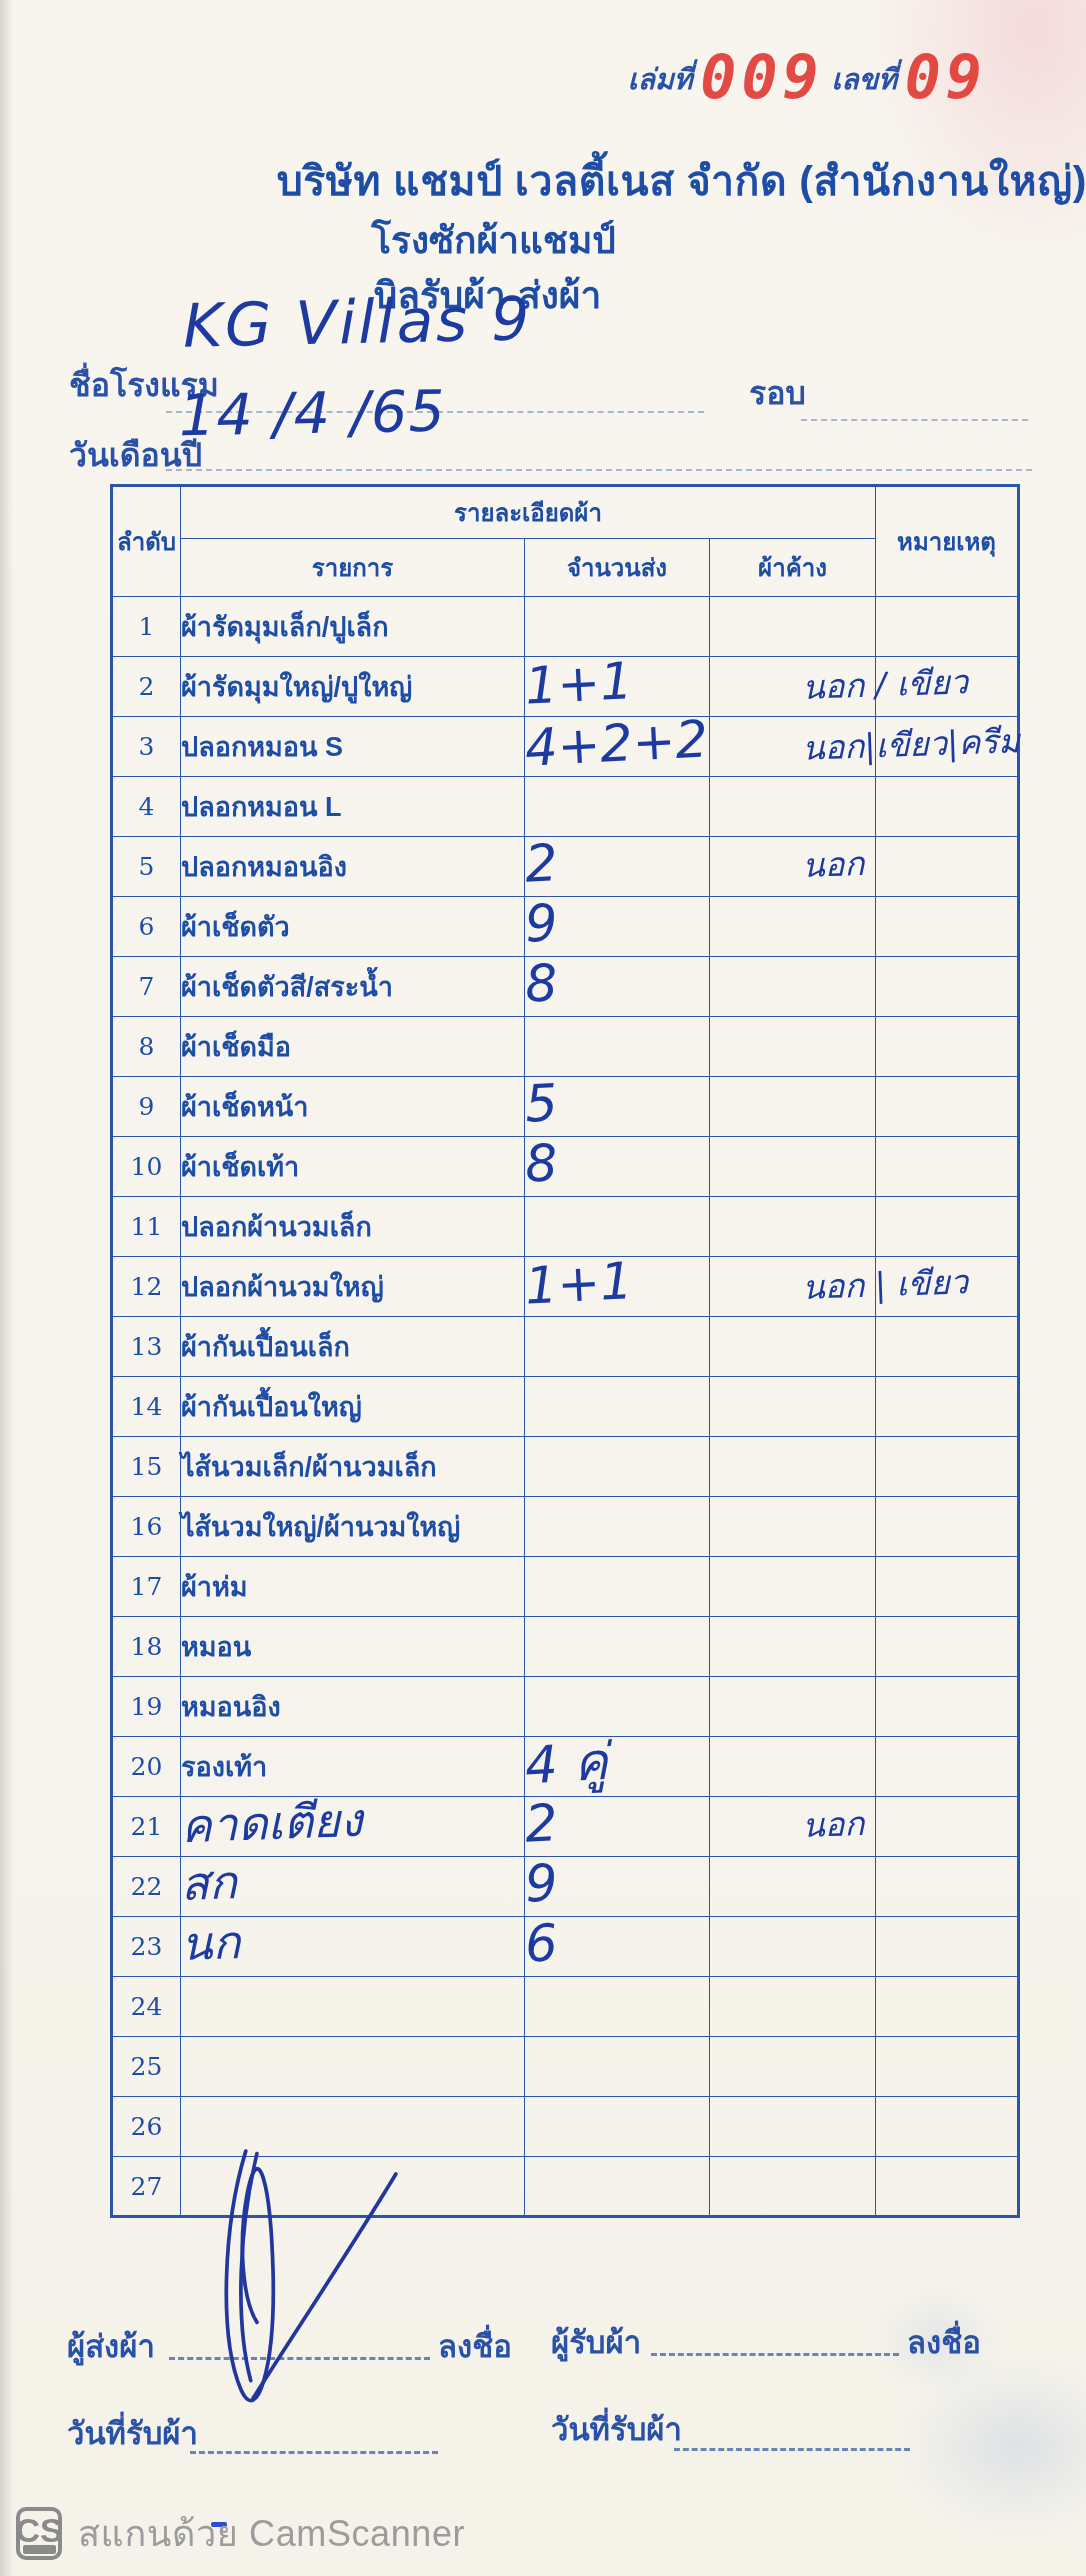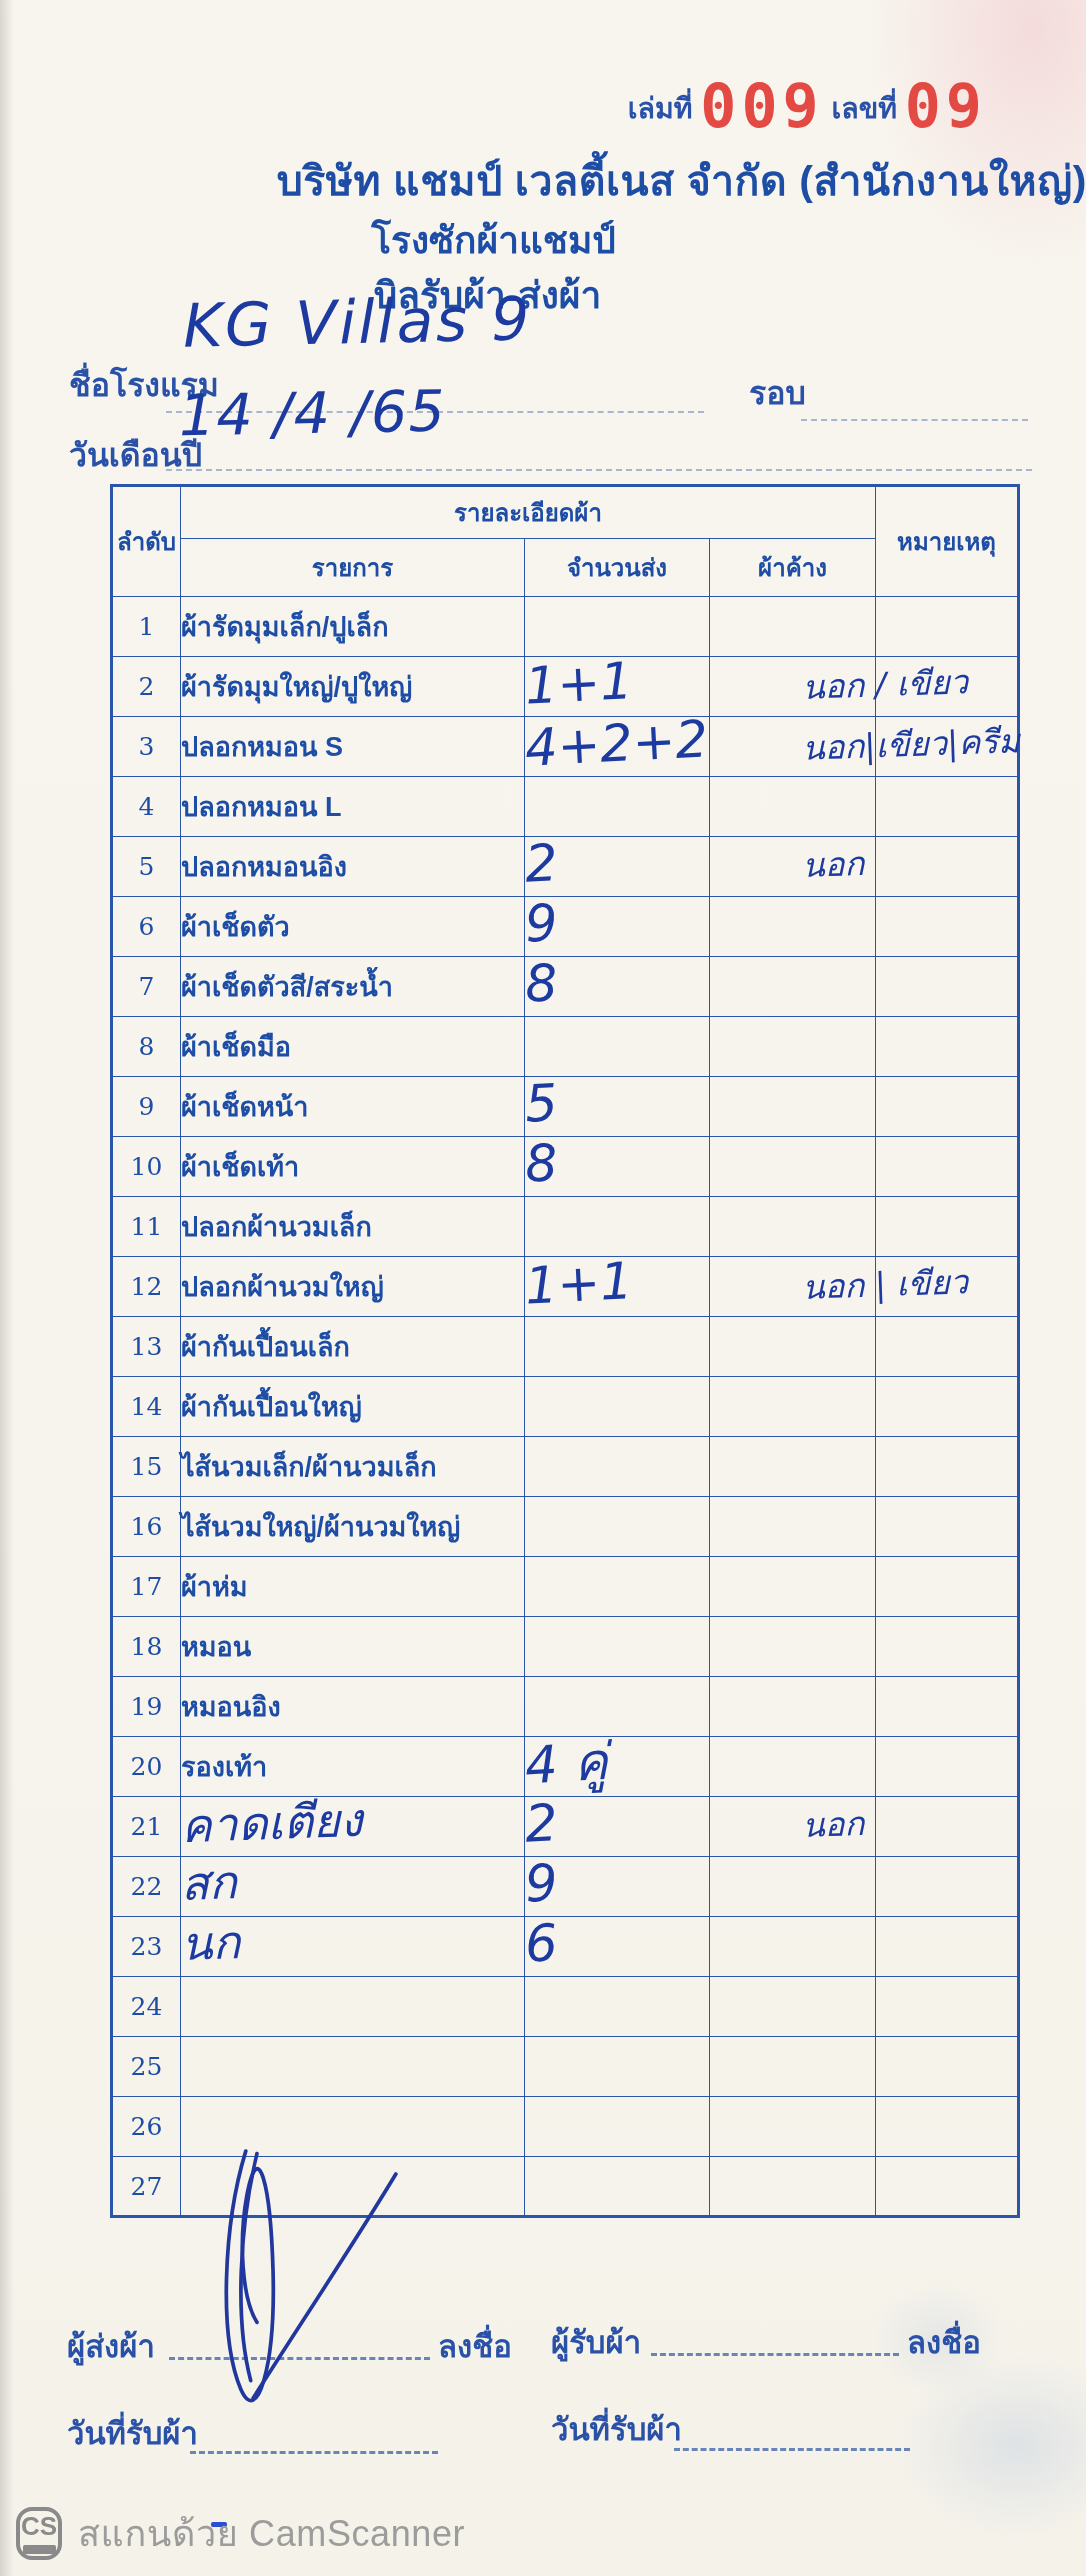--- a/index.html
+++ b/index.html
@@ -10,21 +10,21 @@
   .edge-shade-left{position:absolute;left:0;top:0;width:13.6px;height:100%;
         background:linear-gradient(90deg,rgba(70,70,70,.18),rgba(0,0,0,0));}
   .wash-topright{position:absolute;right:-25px;top:-37px;width:261px;height:323px;
         background:radial-gradient(ellipse at 70% 20%,rgba(236,170,185,.35),rgba(236,170,185,0) 65%);}
   .wash-bottomright{position:absolute;right:-12.4px;bottom:37px;width:205px;height:186px;
         background:radial-gradient(ellipse at 60% 50%,rgba(188,203,222,.40),rgba(188,203,222,0) 70%);}
   .wash-bottomright2{position:absolute;right:81px;bottom:180px;width:136px;height:112px;
         background:radial-gradient(ellipse at 50% 50%,rgba(188,203,222,.30),rgba(188,203,222,0) 70%);}
 
   
-  .serial{position:absolute;top:71px;left:0;width:992px;text-align:right;white-space:nowrap;}
+  .serial{position:absolute;top:42px;left:0;width:992px;text-align:right;white-space:nowrap;font-style:italic;}
   .serial .lbl{font-size:28.5px;font-weight:bold;color:#2a51a8;vertical-align:baseline;}
   .serial .num{font-family:"DejaVu Sans Mono",monospace;font-size:60px;font-weight:bold;
                color:#e23832;letter-spacing:5px;vertical-align:-8.7px;opacity:.9;margin:0 5px;}
 
   .company{position:absolute;top:148px;left:0;width:1087px;text-align:right;
            font-size:41px;font-weight:bold;color:#1d4da5;letter-spacing:0.6px;}
   .laundry{position:absolute;top:210px;left:-50px;width:1087px;text-align:center;
            font-size:37px;font-weight:bold;color:#1d4da5;}
   .doc-title{position:absolute;top:265px;left:-56px;width:1087px;text-align:center;
            font-size:37px;font-weight:bold;color:#1d4da5;}
@@ -54,22 +54,22 @@
   td.c-remark .hand{font-size:33px;line-height:.6;display:inline-block;white-space:nowrap;margin-left:-74px;transform:rotate(-2deg);}
 
   
   .sig-row .label,.date-row2 .label{font-size:31px;}
   .fill-line{position:absolute;height:0;border-bottom:3.1px dashed rgba(70,105,170,.8);}
   .sign-svg{position:absolute;left:0;top:0;width:1087px;height:2576px;pointer-events:none;}
   .stray-dash{position:absolute;left:211px;top:2522px;width:16px;height:5px;background:#2b4fd0;border-radius:1.9px;}
 
   
   .footer{position:absolute;left:16px;top:2505px;display:flex;align-items:center;}
-  .cs-badge{width:46px;height:53px;border:4.3px solid #8a8a8a;border-radius:16px;color:#8a8a8a;
-            display:flex;align-items:flex-start;justify-content:center;font-size:26px;font-weight:bold;
+  .cs-badge{width:46px;height:53px;border:4.3px solid #8a8a8a;border-radius:10px;color:#8a8a8a;
+            display:flex;align-items:flex-start;justify-content:center;font-size:34px;font-weight:bold;
             box-sizing:border-box;position:relative;background:transparent;}
   .cs-badge:after{content:"";position:absolute;left:2.5px;right:2.5px;bottom:2.5px;height:8.7px;background:#8a8a8a;border-radius:1.9px;}
   .footer .txt{margin-left:16px;font-size:36px;color:#9c9c9c;letter-spacing:0.6px;}
 </style>
 </head>
 <body>
 
 <div class="page">
 
   <div class="edge-shade-left"></div>

